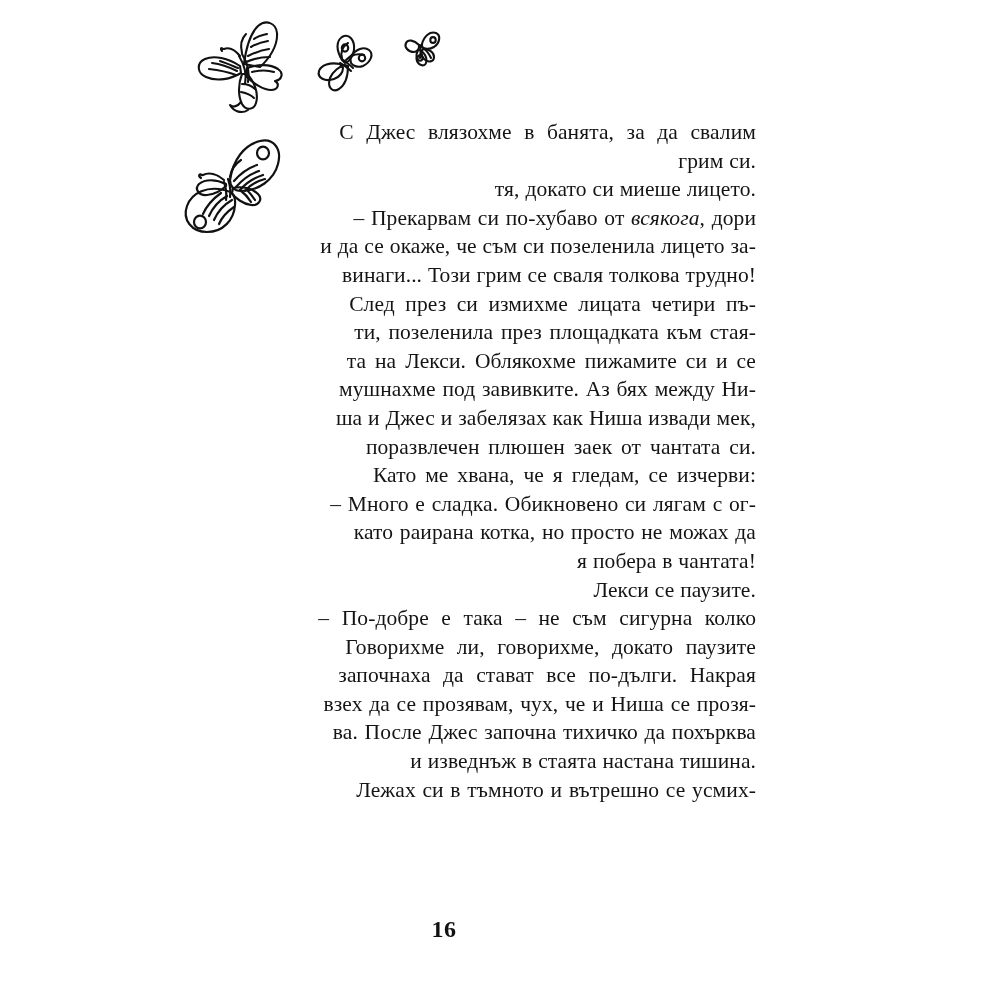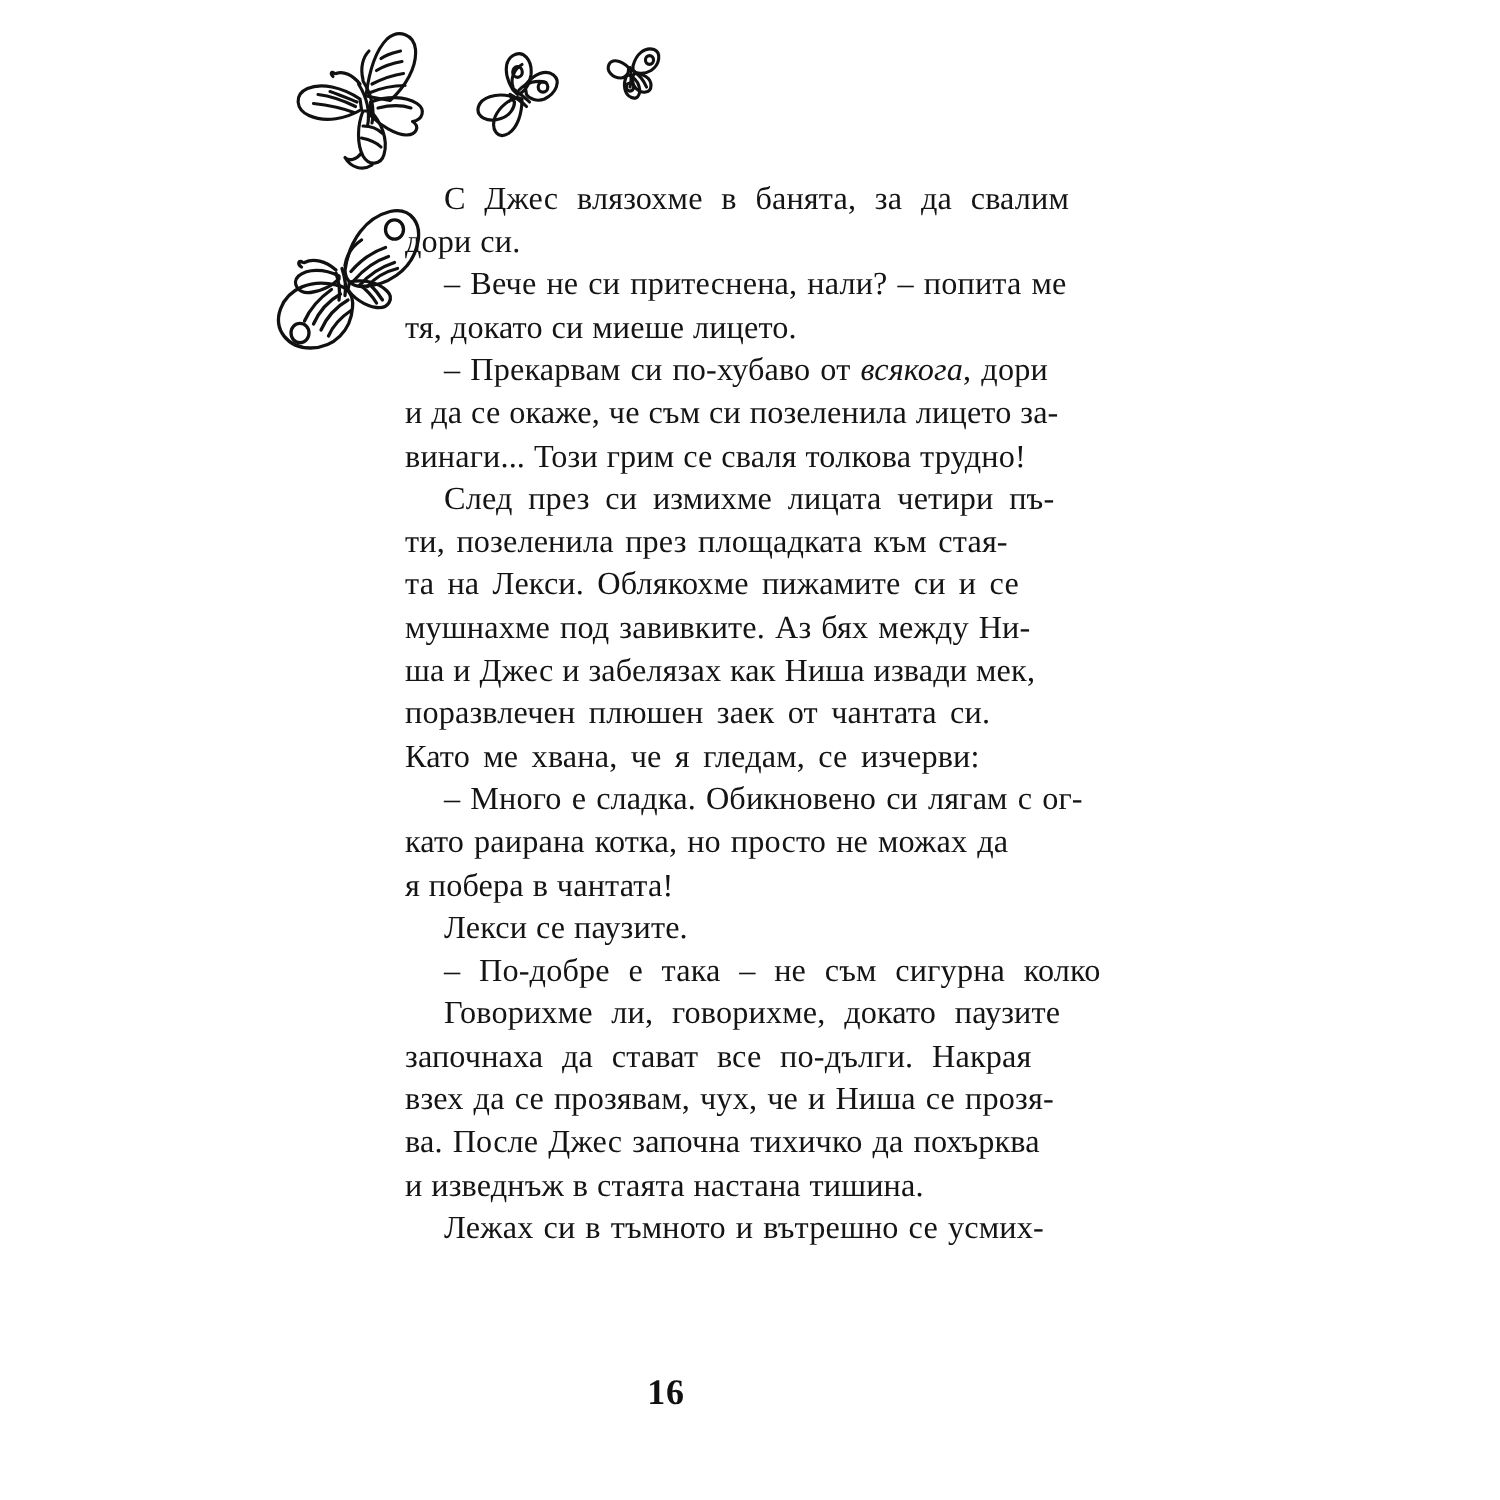--- a/index.html
+++ b/index.html
@@ -49,20 +49,21 @@
     height: 122px;
     pointer-events: none;
   }
 
   
   .text-block {
     position: absolute;
     left: 270px;
     top: 118px;
     width: 486px;
+    text-align: right;
   }
   .line {
     font-size: 21.5px;
     line-height: 28.6px;
     letter-spacing: 0.1px;
     white-space: pre;
     color: #141414;
   }
   .line.j1  { word-spacing: 5.0px; }
   .line.j2  { word-spacing: 2.2px; }
@@ -196,23 +197,22 @@
 
       <path d="M46,52 C39,46 31,44 25,47"></path>
       <path d="M24,47 C21,45 20,48 23,50"></path>
       <path d="M52,49 C53,42 57,36 63,32"></path>
     </g>
   </svg>
 
   <div class="text-block">
 
     <div class="line j5 indent">С Джес влязохме в банята, за да свалим</div>
-    <div class="line j4">дори си.</div>
-
-    <div class="line j3 indent">– Вече не си притеснена, нали? – попита ме</div>
+    <div class="line j4">грим си.</div>
+
     <div class="line j4">тя, докато си миеше лицето.</div>
 
     <div class="line j3 indent"><span>– Прекарвам си по-хубаво от </span><span class="ital">всякога</span><span>, дори</span></div>
     <div class="line j4">и да се окаже, че съм си позеленила лицето за-</div>
     <div class="line j4">винаги... Този грим се сваля толкова трудно!</div>
 
     <div class="line j1 indent">След през си измихме лицата четири пъ-</div>
     <div class="line j2">ти, позеленила през площадката към стая-</div>
     <div class="line j6">та на Лекси. Облякохме пижамите си и се</div>
     <div class="line j3">мушнахме под завивките. Аз бях между Ни-</div>

